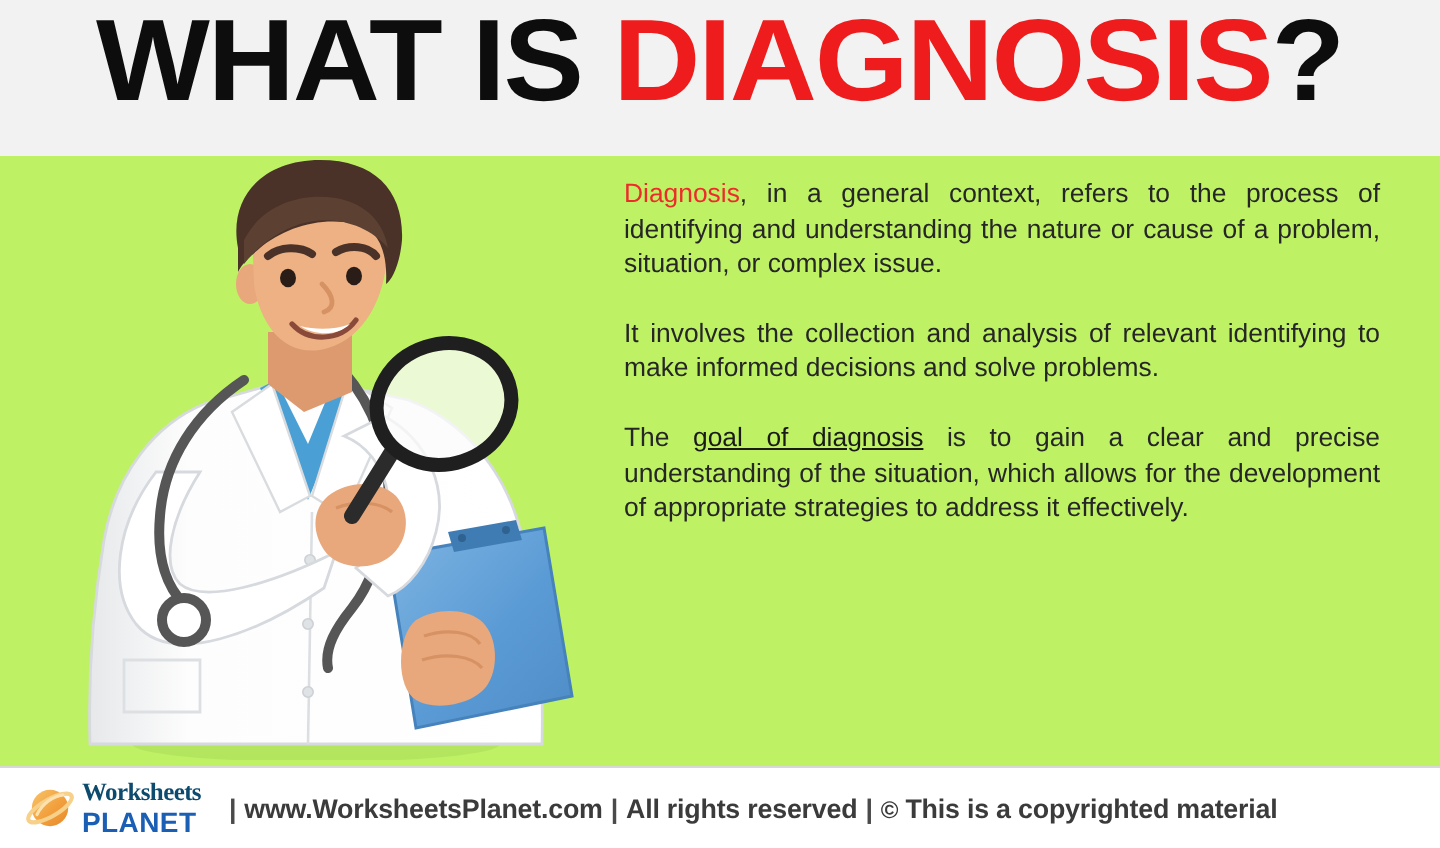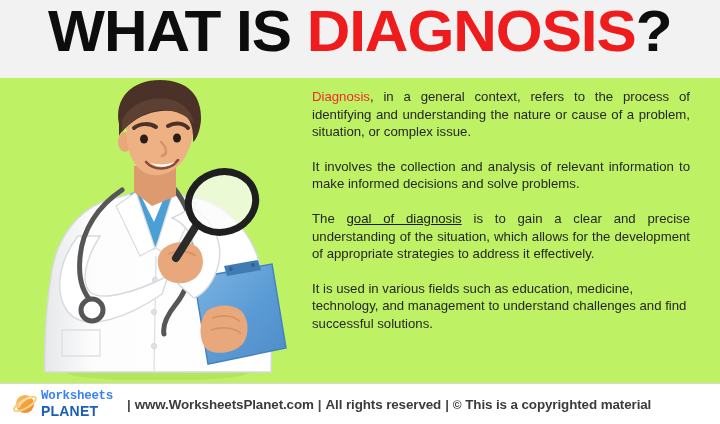--- a/index.html
+++ b/index.html
@@ -112,24 +112,24 @@
     height: 26px;
     margin-right: 3px;
     flex: 0 0 auto;
   }
   .logo-words {
     display: flex;
     flex-direction: column;
     line-height: 1;
   }
   .logo-worksheets {
-    font-family: Liberation Mono, monospace;
+    font-family: Liberation Serif, serif;
     font-weight: bold;
     font-size: 12.5px;
-    color: #3b82f6;
+    color: #0c4a6e;
     letter-spacing: -0.3px;
   }
   .logo-planetword {
     font-family: "Liberation Sans", sans-serif;
     font-weight: bold;
     font-size: 14px;
     color: #1b5fb5;
     letter-spacing: 0.2px;
     margin-top: 1px;
   }
@@ -257,25 +257,24 @@
           <path d="M128 82 C136 91 152 91 160 80" stroke="#8a4a3a" stroke-width="2.6" fill="none" stroke-linecap="round"></path>
           <path d="M132 83 C140 88 151 88 157 82 C149 85 140 85 132 83 Z" fill="#ffffff"></path>
         </g>
       </svg>
     </div>
 
     <div class="text-col">
 
       <p class="para"><span class="kw-red">Diagnosis</span><span>, in a general context, refers to the process of identifying and understanding the nature or cause of a problem, situation, or complex issue.</span></p>
 
-      <p class="para"><span>It involves the collection and analysis of relevant information to make informed decisions and solve problems.</span></p>
+      <p class="para"><span>It involves the collection and analysis of relevant identifying to make informed decisions and solve problems.</span></p>
 
       <p class="para"><span>The </span><span class="kw-underline">goal of diagnosis</span><span> is to gain a clear and precise understanding of the situation, which allows for the development of appropriate strategies to address it effectively.</span></p>
 
-      <p class="para last"><span>It is used in various fields such as education, medicine, technology, and management to understand challenges and find successful solutions.</span></p>
 
     </div>
   </div>
 
   <div class="footer">
 
     <div class="logo">
       <svg class="logo-planet" viewBox="0 0 40 40" xmlns="http://www.w3.org/2000/svg">
         <defs>
           <linearGradient id="pg" x1="0" y1="0" x2="1" y2="1">

